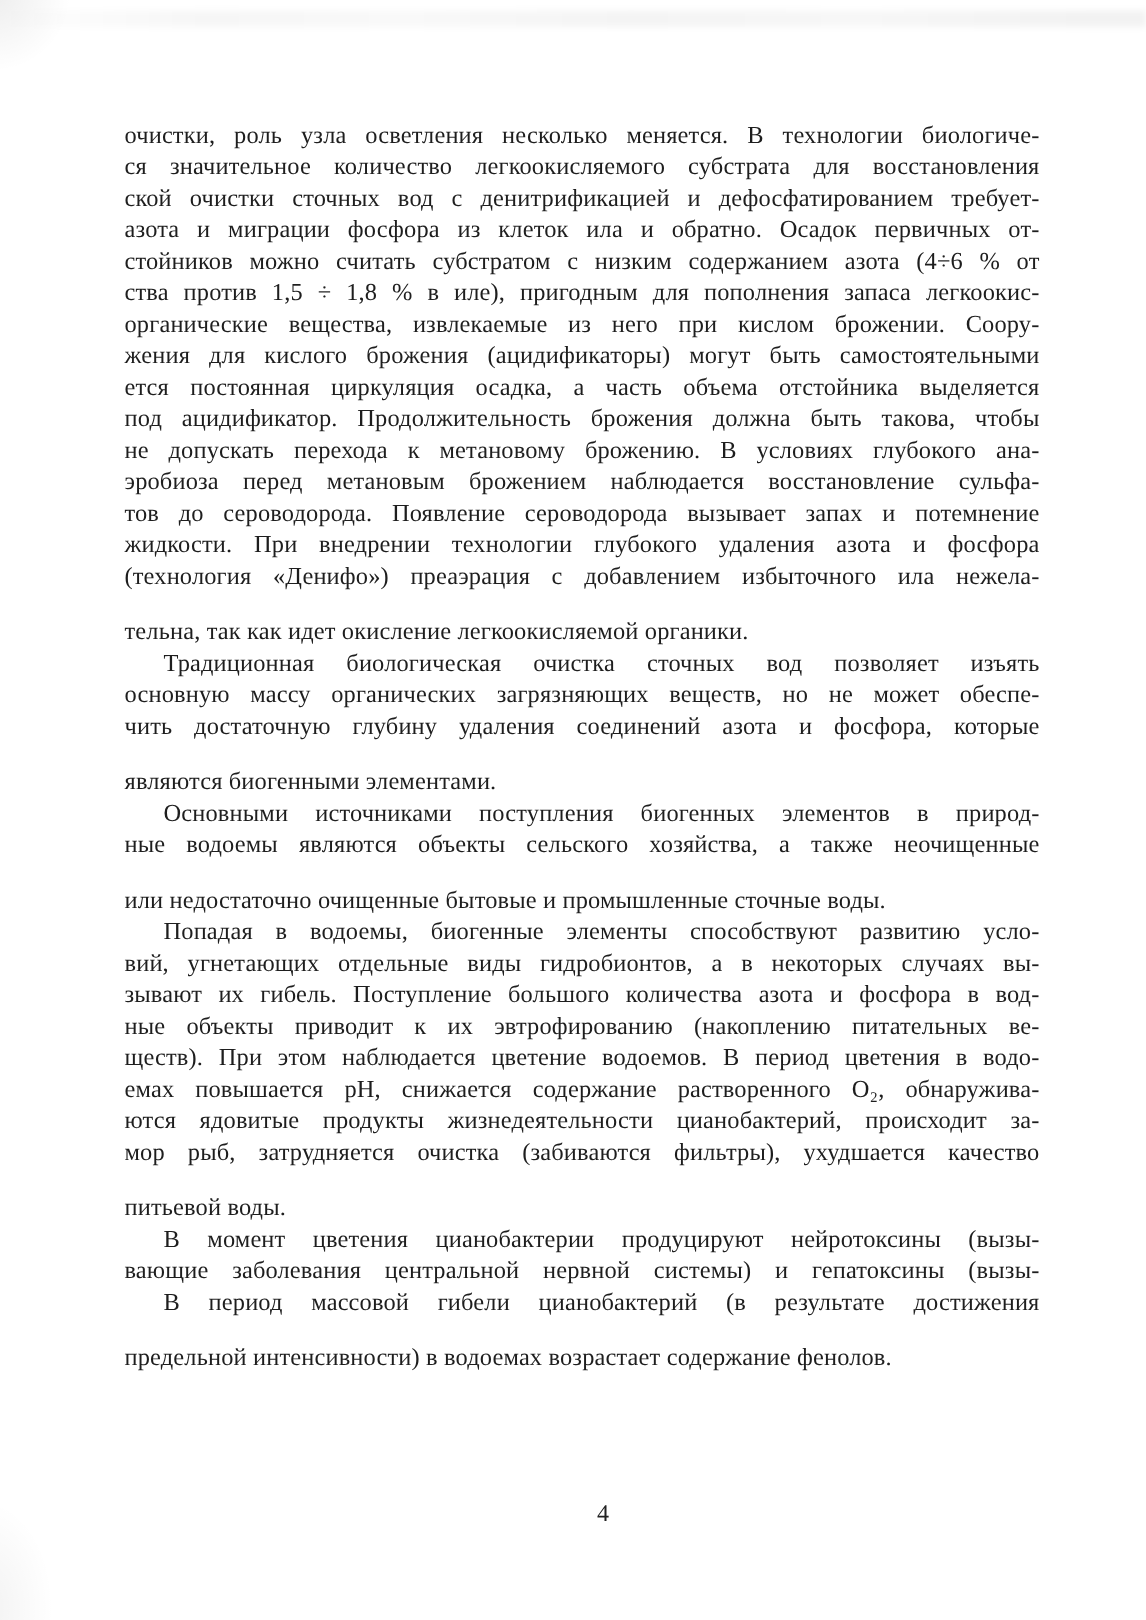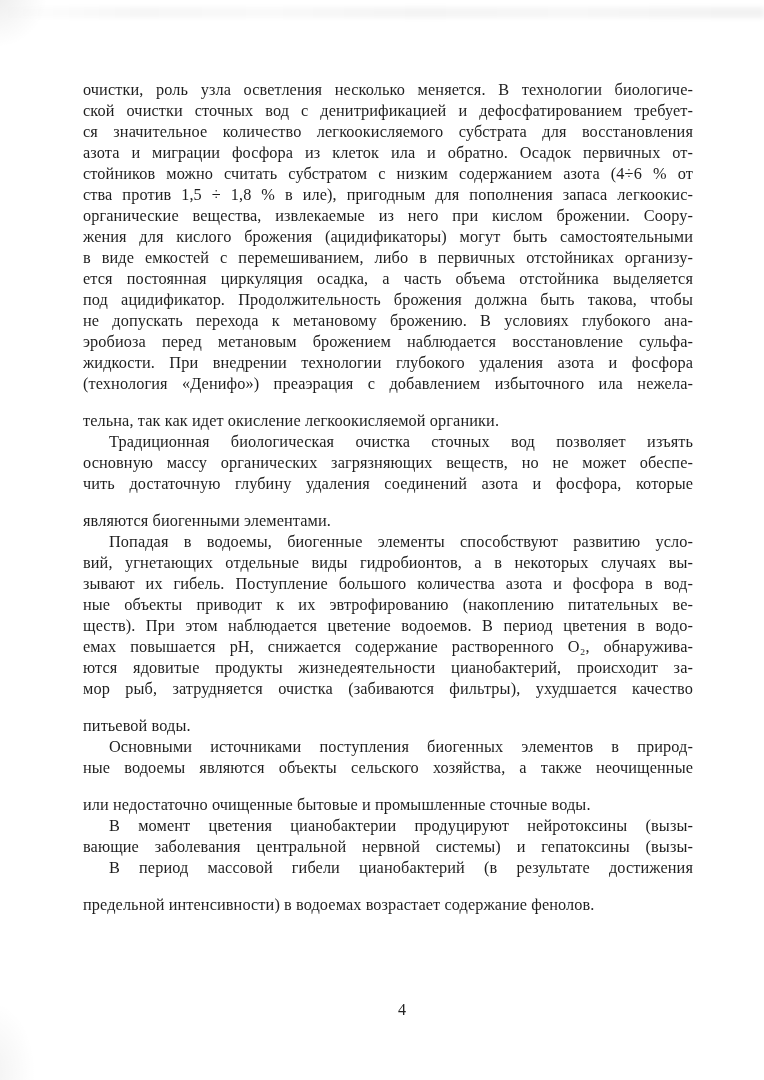--- a/index.html
+++ b/index.html
@@ -84,57 +84,57 @@
 <body>
 
 <div class="page">
   <div class="scan-band-top"></div>
   <div class="scan-smudge-tl"></div>
   <div class="scan-smudge-bl"></div>
 
   <div class="text-block">
       <div class="paragraph">
         <div class="line">очистки, роль узла осветления несколько меняется. В технологии биологиче-</div>
+        <div class="line">ся значительное количество легкоокисляемого субстрата для восстановления</div>
         <div class="line">ской очистки сточных вод с денитрификацией и дефосфатированием требует-</div>
-        <div class="line">ся значительное количество легкоокисляемого субстрата для восстановления</div>
         <div class="line">азота и миграции фосфора из клеток ила и обратно. Осадок первичных от-</div>
         <div class="line">стойников можно считать субстратом с низким содержанием азота (4÷6 % от</div>
         <div class="line">ства против 1,5 ÷ 1,8 % в иле), пригодным для пополнения запаса легкоокис-</div>
         <div class="line">органические вещества, извлекаемые из него при кислом брожении. Соору-</div>
         <div class="line">жения для кислого брожения (ацидификаторы) могут быть самостоятельными</div>
-        <div class="line">в виде емкостей с перемешиванием, либо в первичных отстойниках организу-</div>
         <div class="line">ется постоянная циркуляция осадка, а часть объема отстойника выделяется</div>
         <div class="line">под ацидификатор. Продолжительность брожения должна быть такова, чтобы</div>
         <div class="line">не допускать перехода к метановому брожению. В условиях глубокого ана-</div>
         <div class="line">эробиоза перед метановым брожением наблюдается восстановление сульфа-</div>
+        <div class="line">тов до сероводорода. Появление сероводорода вызывает запах и потемнение</div>
         <div class="line">жидкости. При внедрении технологии глубокого удаления азота и фосфора</div>
         <div class="line">(технология «Денифо») преаэрация с добавлением избыточного ила нежела-</div>
         <div class="line last">тельна, так как идет окисление легкоокисляемой органики.</div>
       </div>
       <div class="paragraph">
         <div class="line indent">Традиционная биологическая очистка сточных вод позволяет изъять</div>
         <div class="line">основную массу органических загрязняющих веществ, но не может обеспе-</div>
         <div class="line">чить достаточную глубину удаления соединений азота и фосфора, которые</div>
         <div class="line last">являются биогенными элементами.</div>
       </div>
       <div class="paragraph">
+        <div class="line indent">Основными источниками поступления биогенных элементов в природ-</div>
+        <div class="line">ные водоемы являются объекты сельского хозяйства, а также неочищенные</div>
+        <div class="line last">или недостаточно очищенные бытовые и промышленные сточные воды.</div>
+      </div>
+      <div class="paragraph">
         <div class="line indent">Попадая в водоемы, биогенные элементы способствуют развитию усло-</div>
         <div class="line">вий, угнетающих отдельные виды гидробионтов, а в некоторых случаях вы-</div>
         <div class="line">зывают их гибель. Поступление большого количества азота и фосфора в вод-</div>
         <div class="line">ные объекты приводит к их эвтрофированию (накоплению питательных ве-</div>
         <div class="line">ществ). При этом наблюдается цветение водоемов. В период цветения в водо-</div>
         <div class="line">емах повышается pH, снижается содержание растворенного O₂, обнаружива-</div>
         <div class="line">ются ядовитые продукты жизнедеятельности цианобактерий, происходит за-</div>
         <div class="line">мор рыб, затрудняется очистка (забиваются фильтры), ухудшается качество</div>
         <div class="line last">питьевой воды.</div>
-      </div>
-      <div class="paragraph">
-        <div class="line indent">Основными источниками поступления биогенных элементов в природ-</div>
-        <div class="line">ные водоемы являются объекты сельского хозяйства, а также неочищенные</div>
-        <div class="line last">или недостаточно очищенные бытовые и промышленные сточные воды.</div>
       </div>
       <div class="paragraph">
         <div class="line indent">В момент цветения цианобактерии продуцируют нейротоксины (вызы-</div>
         <div class="line">вающие заболевания центральной нервной системы) и гепатоксины (вызы-</div>
       </div>
       <div class="paragraph">
         <div class="line indent">В период массовой гибели цианобактерий (в результате достижения</div>
         <div class="line last">предельной интенсивности) в водоемах возрастает содержание фенолов.</div>
       </div>
     </div>

